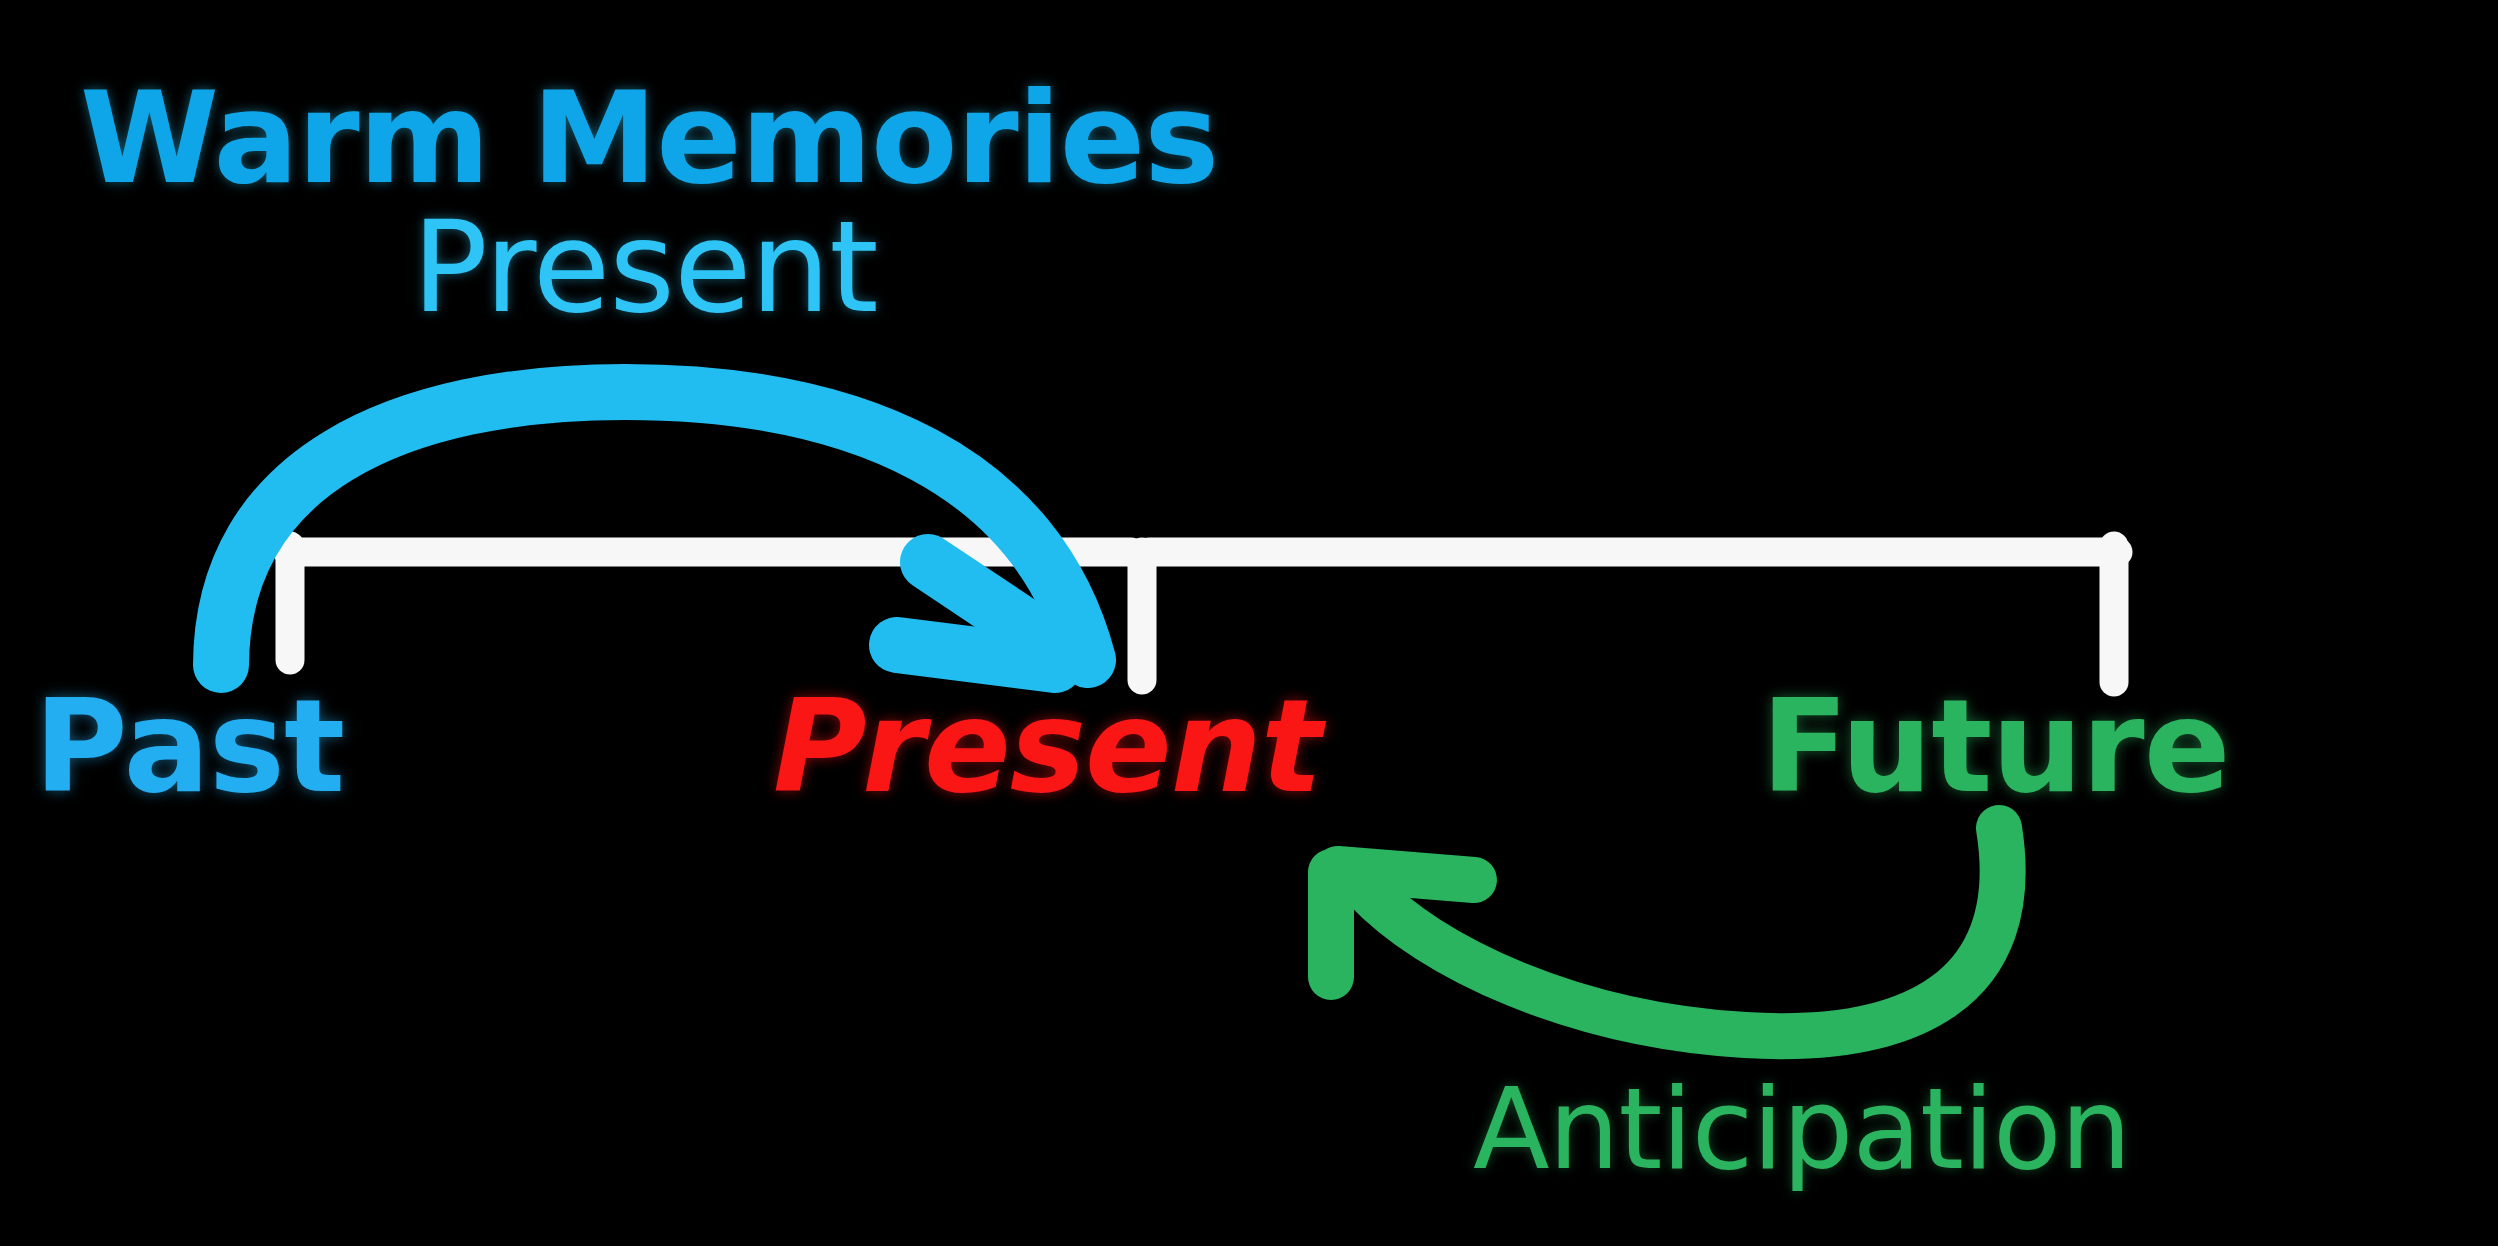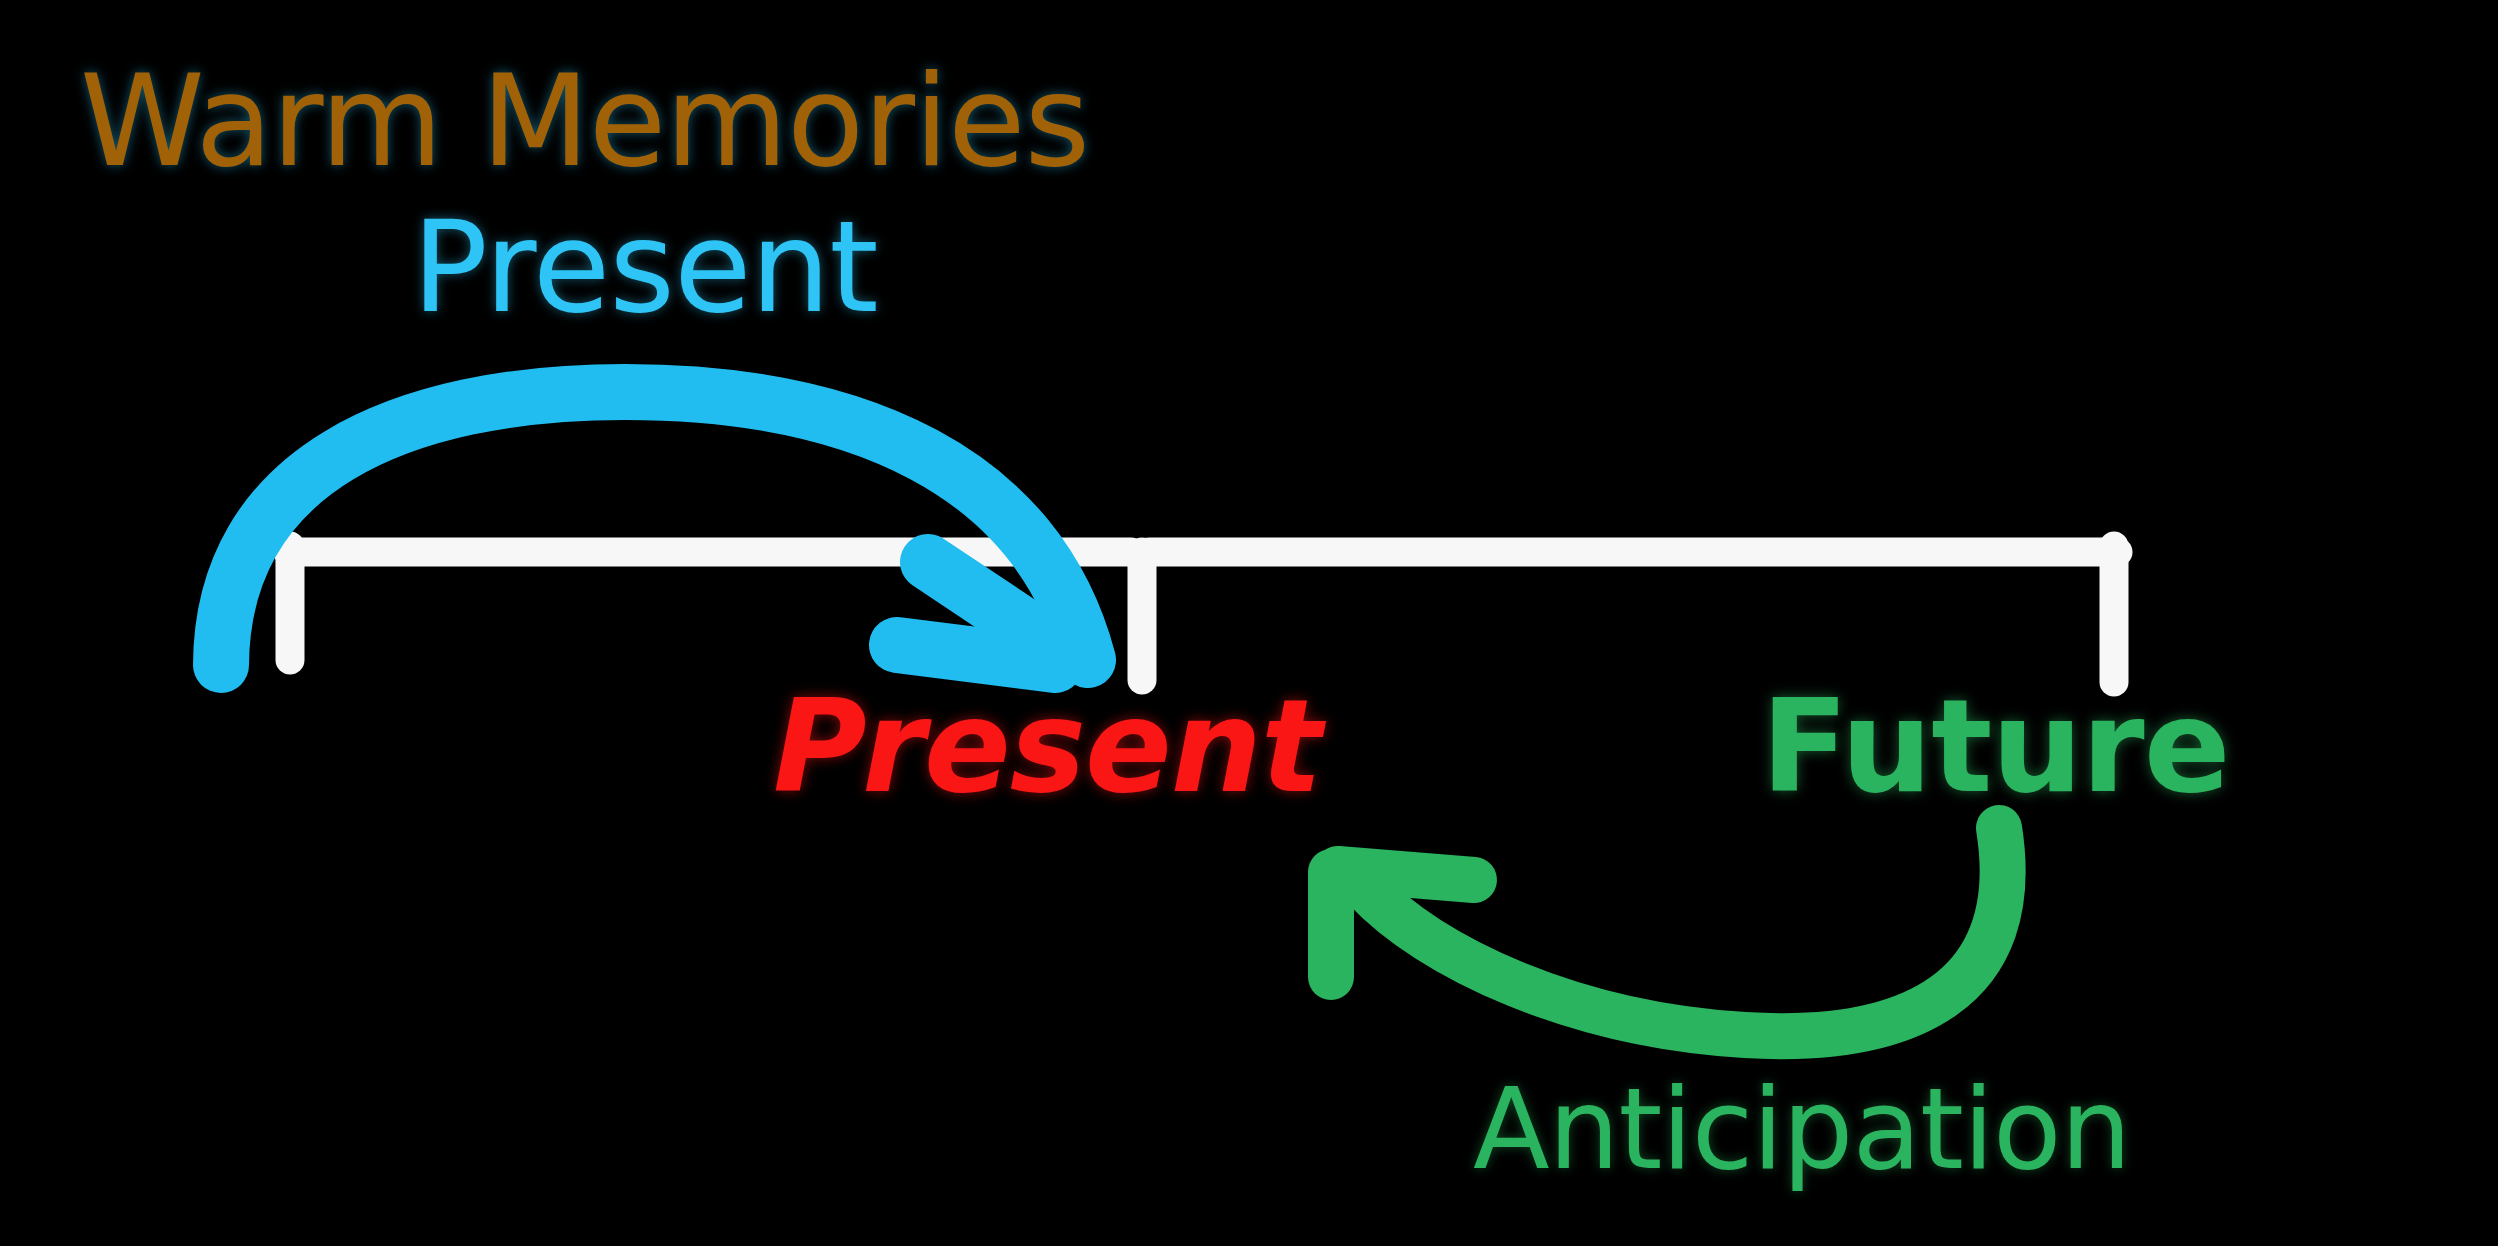--- a/index.html
+++ b/index.html
@@ -25,25 +25,25 @@
   }
   .label {
     position: absolute;
     white-space: nowrap;
     line-height: 1;
     user-select: none;
   }
   
   #warm-memories-label {
     left: 80px;
-    top: 59px;
+    top: 76px;
     font-size: 126px;
-    font-weight: 400;
+    font-weight: 700;
     letter-spacing: -1px;
-    color: #a16207;
+    color: #0ea5e9;
     text-shadow: 0 0 12px rgba(46,196,245,0.45);
   }
   #regret-label {
     left: 412px;
     top: 205px;
     font-size: 126px;
     font-weight: 400;
     letter-spacing: -1px;
     color: #2ec4f5;
     text-shadow: 0 0 12px rgba(46,196,245,0.45);
@@ -126,20 +126,21 @@
 
       <path d="M 1331 872 L 1331 977" stroke="#2bb45f" stroke-width="46" stroke-linecap="round" stroke-linejoin="round" fill="none"></path>
       <path d="M 1338 869 L 1474 880" stroke="#2bb45f" stroke-width="46" stroke-linecap="round" stroke-linejoin="round" fill="none"></path>
     </g>
   </svg>
 
   <div class="label" id="warm-memories-label">Warm Memories</div>
 
   <div class="label" id="regret-label">Present</div>
 
+  <div class="point-label" id="past-label">Past</div>
 
   <div class="point-label" id="present-label">Present</div>
 
   <div class="point-label" id="future-label">Future</div>
 
   <div class="label" id="anticipation-label">Anticipation</div>
 
 </div>
 
 </body></html>

